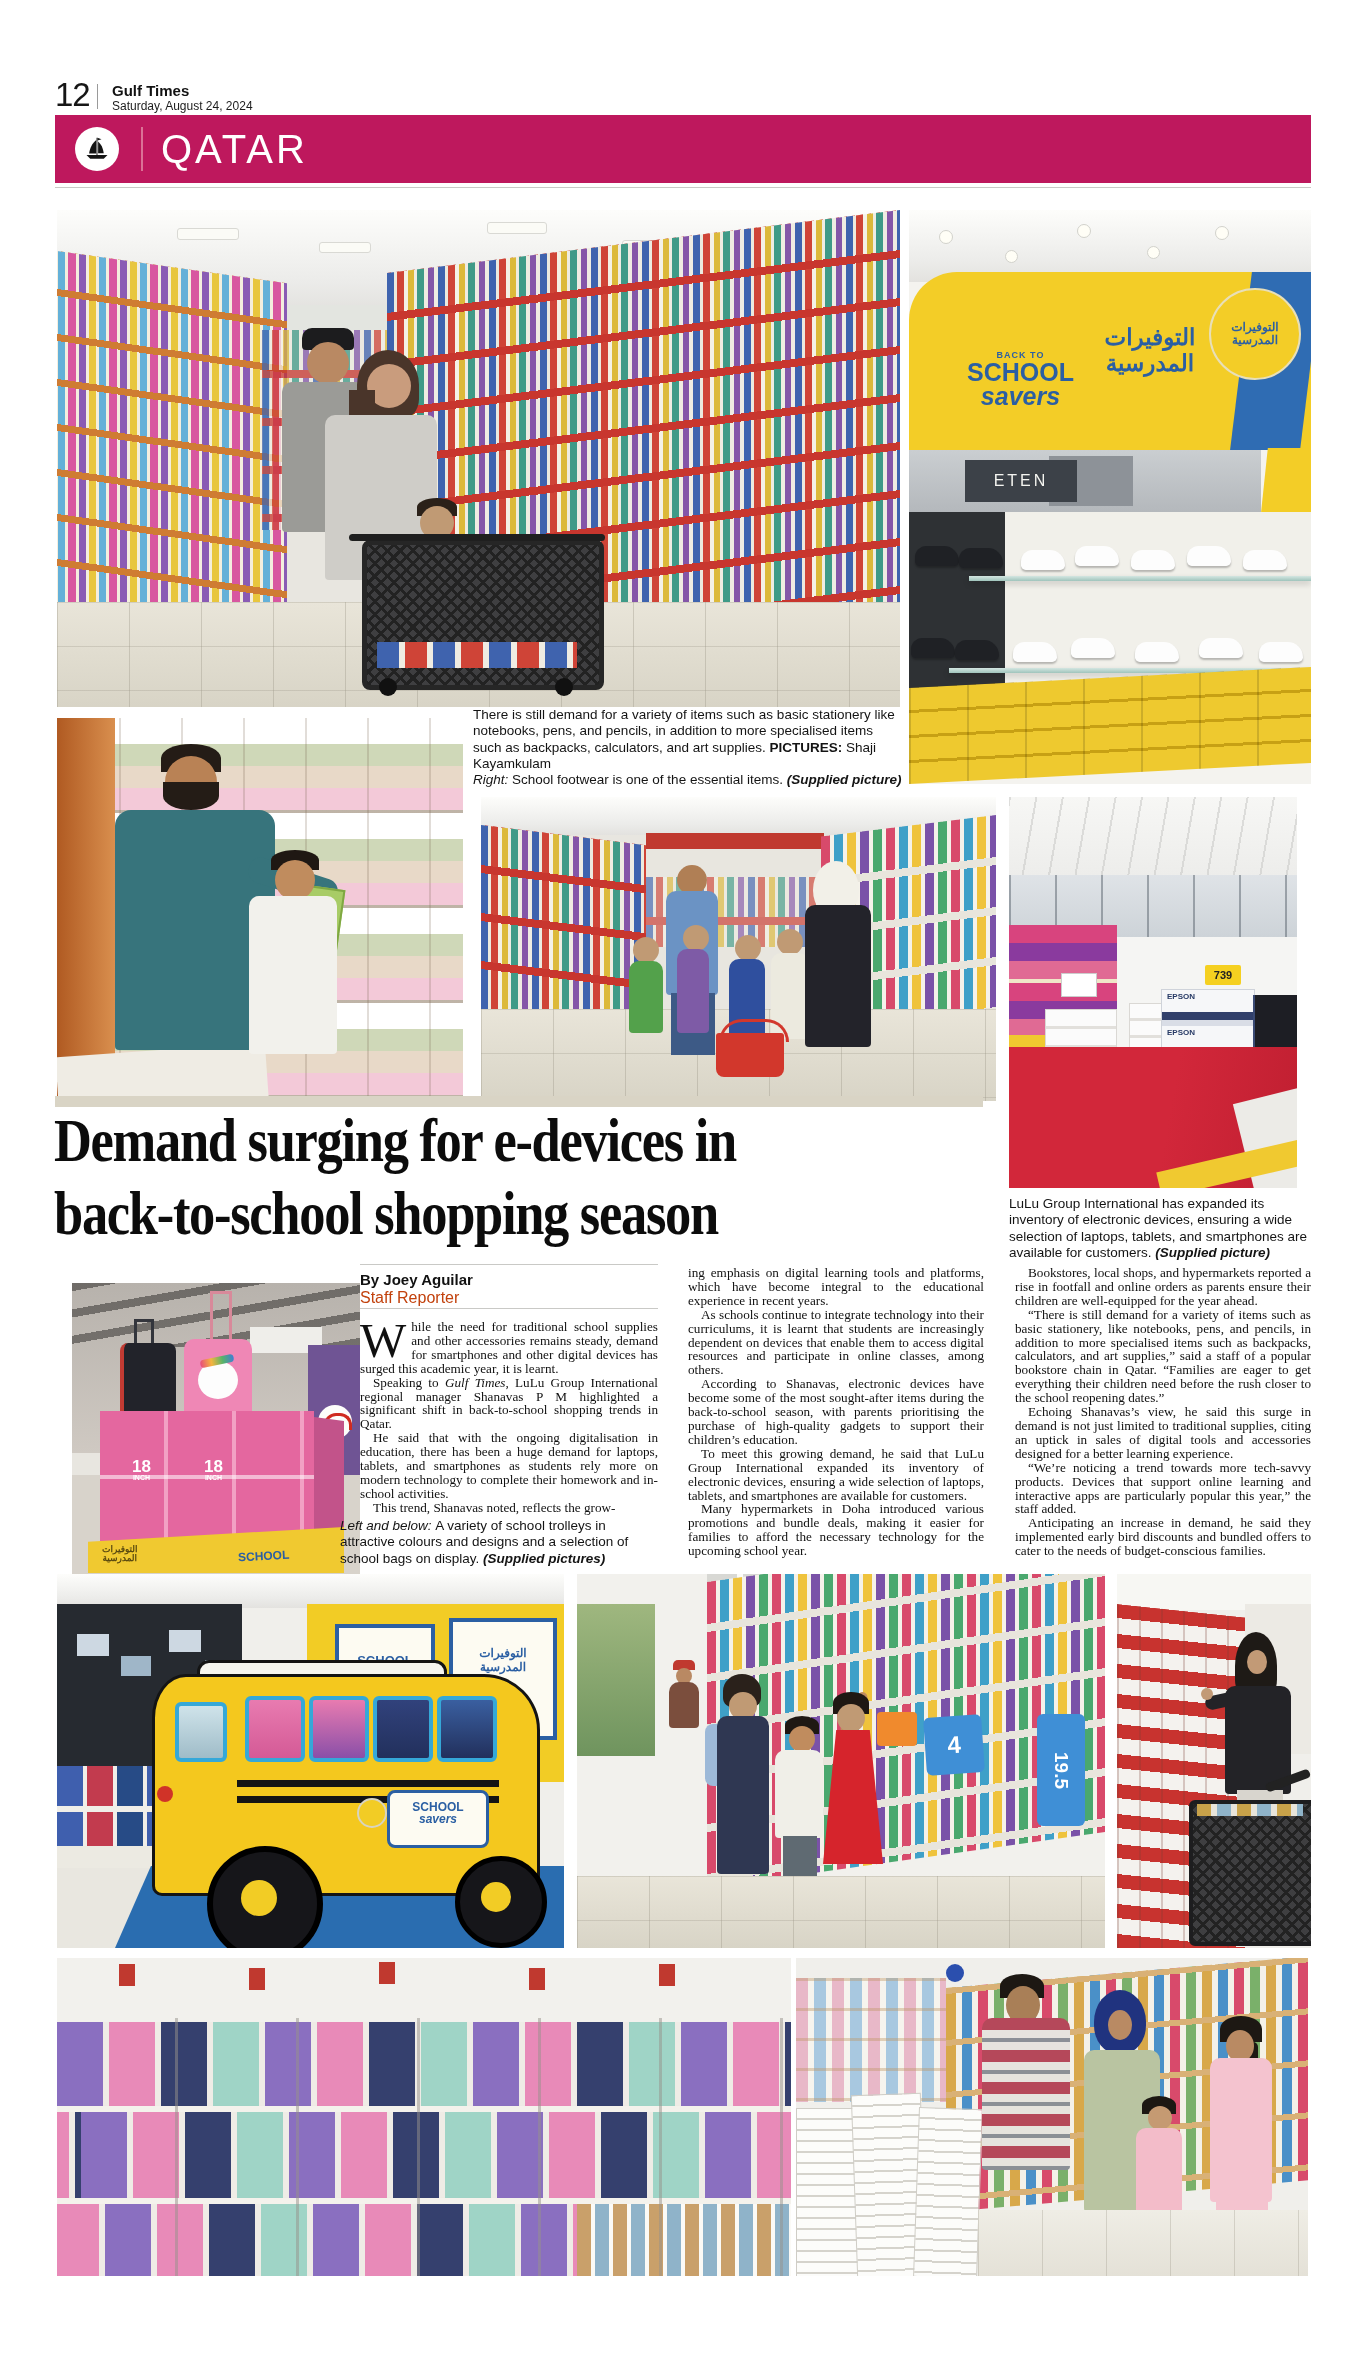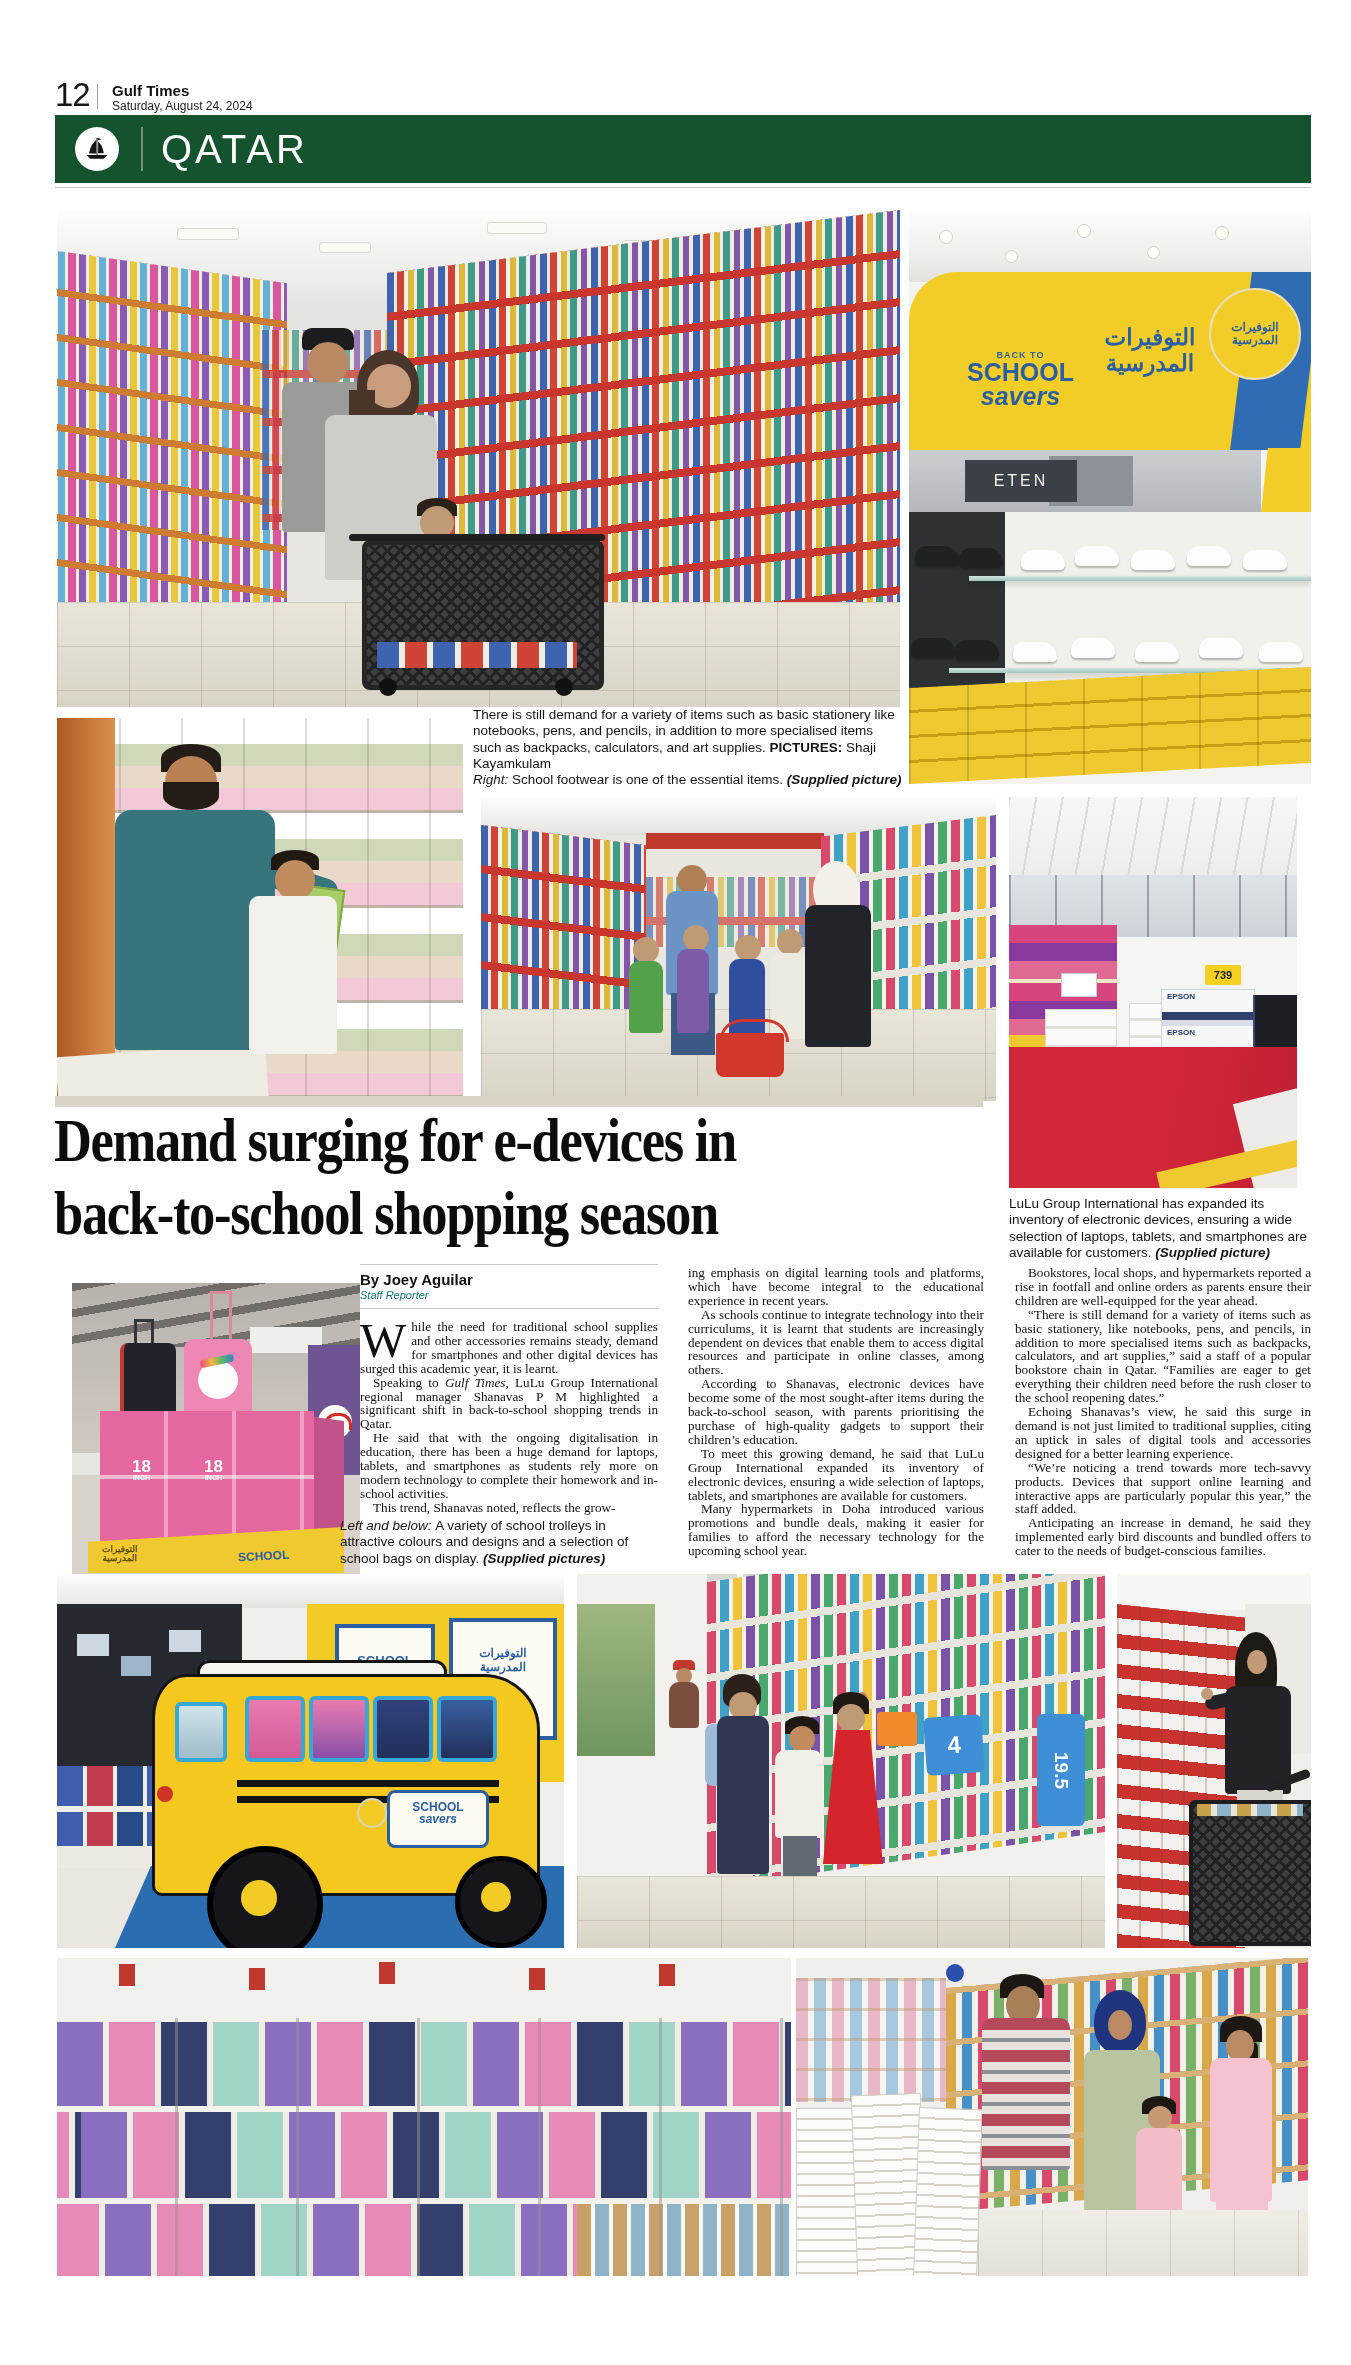--- a/index.html
+++ b/index.html
@@ -5,37 +5,37 @@
   html,body{margin:0;padding:0;background:#ffffff;}
   .page{position:relative;width:1351px;height:2365px;background:#fff;overflow:hidden;
         font-family:"Liberation Sans",sans-serif;color:#111;}
   .abs{position:absolute;}
 
   
   .pagenum{font-size:33px;font-weight:400;color:#161616;letter-spacing:-1px;}
   .mast-divider{width:1px;background:#9a9a9a;}
   .mast-name{font-size:15px;font-weight:bold;color:#121212;line-height:16px;}
   .mast-date{font-size:12px;color:#1c1c1c;line-height:15px;}
-  .section-bar{background:#14532d;}
+  .section-bar{background:#be185d;}
   .logo-circle{width:44px;height:44px;border-radius:50%;background:#fff;display:flex;align-items:center;justify-content:center;}
   .bar-div{width:2px;background:rgba(255,225,220,.45);}
   .section-title{color:#fff;font-size:40px;font-weight:300;letter-spacing:3px;line-height:68px;}
   .rule{background:#c9c9c6;height:1px;}
 
   
   .cap{font-size:13.5px;line-height:16.4px;color:#141414;}
   .cap b{font-weight:bold;}
   .cap i{font-style:italic;}
   .cap .bi{font-weight:bold;font-style:italic;}
   .tanbar{background:#d9d4c5;}
   .headline{font-family:"Liberation Serif",serif;font-weight:700;color:#0c0c0c;
             font-size:61px;line-height:73px;letter-spacing:-1.5px;white-space:nowrap;
             transform:scaleX(.86);transform-origin:left top;}
   .byline-author{font-size:15px;font-weight:bold;}
-  .byline-role{font-size:11px;color:#0f766e;font-style:italic;}
+  .byline-role{font-size:16px;color:#c2410c;}
   .col{font-family:"Liberation Serif",serif;font-size:13.2px;line-height:13.9px;
        text-align:justify;color:#101010;}
   .col p{margin:0;}
   .col p.ind{text-indent:13px;}
   .col i{font-style:italic;}
   .dropcap{float:left;font-size:49px;line-height:40px;padding:1px 5px 0 0;font-weight:400;}
 
   
   .ph{position:absolute;overflow:hidden;background:#e8e6e0;}
   .ceil{background:linear-gradient(#fdfdfb,#ececea 70%,#e3e2df);}

